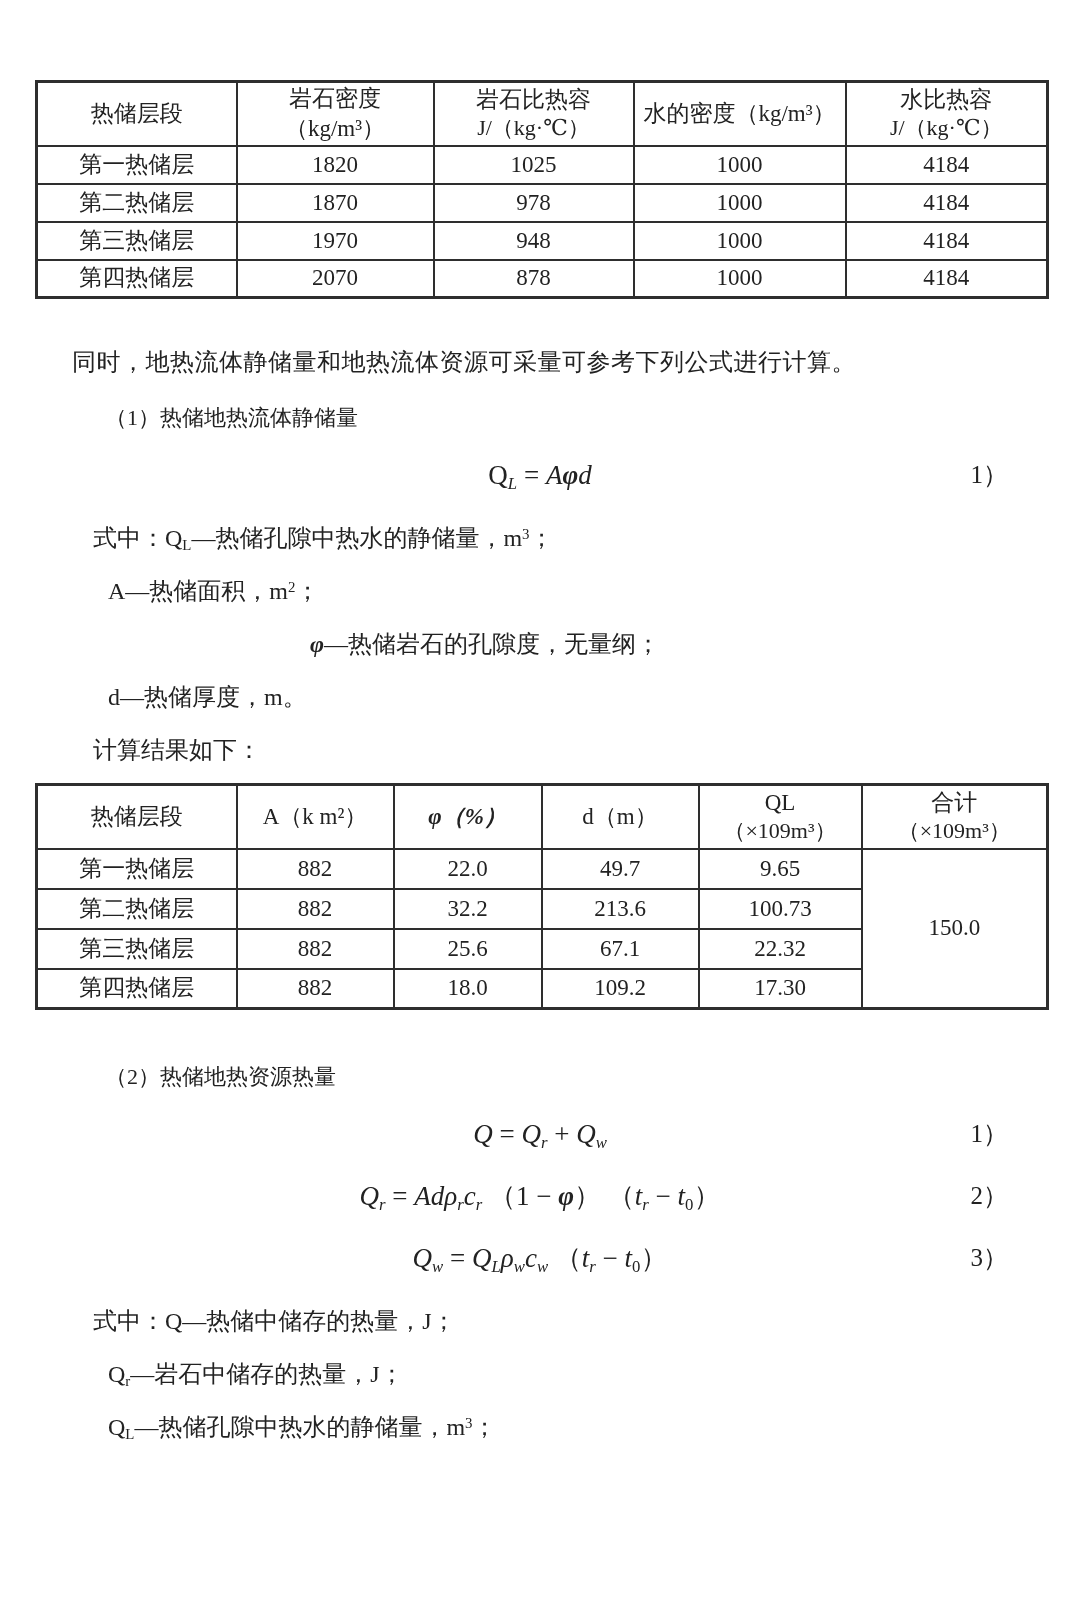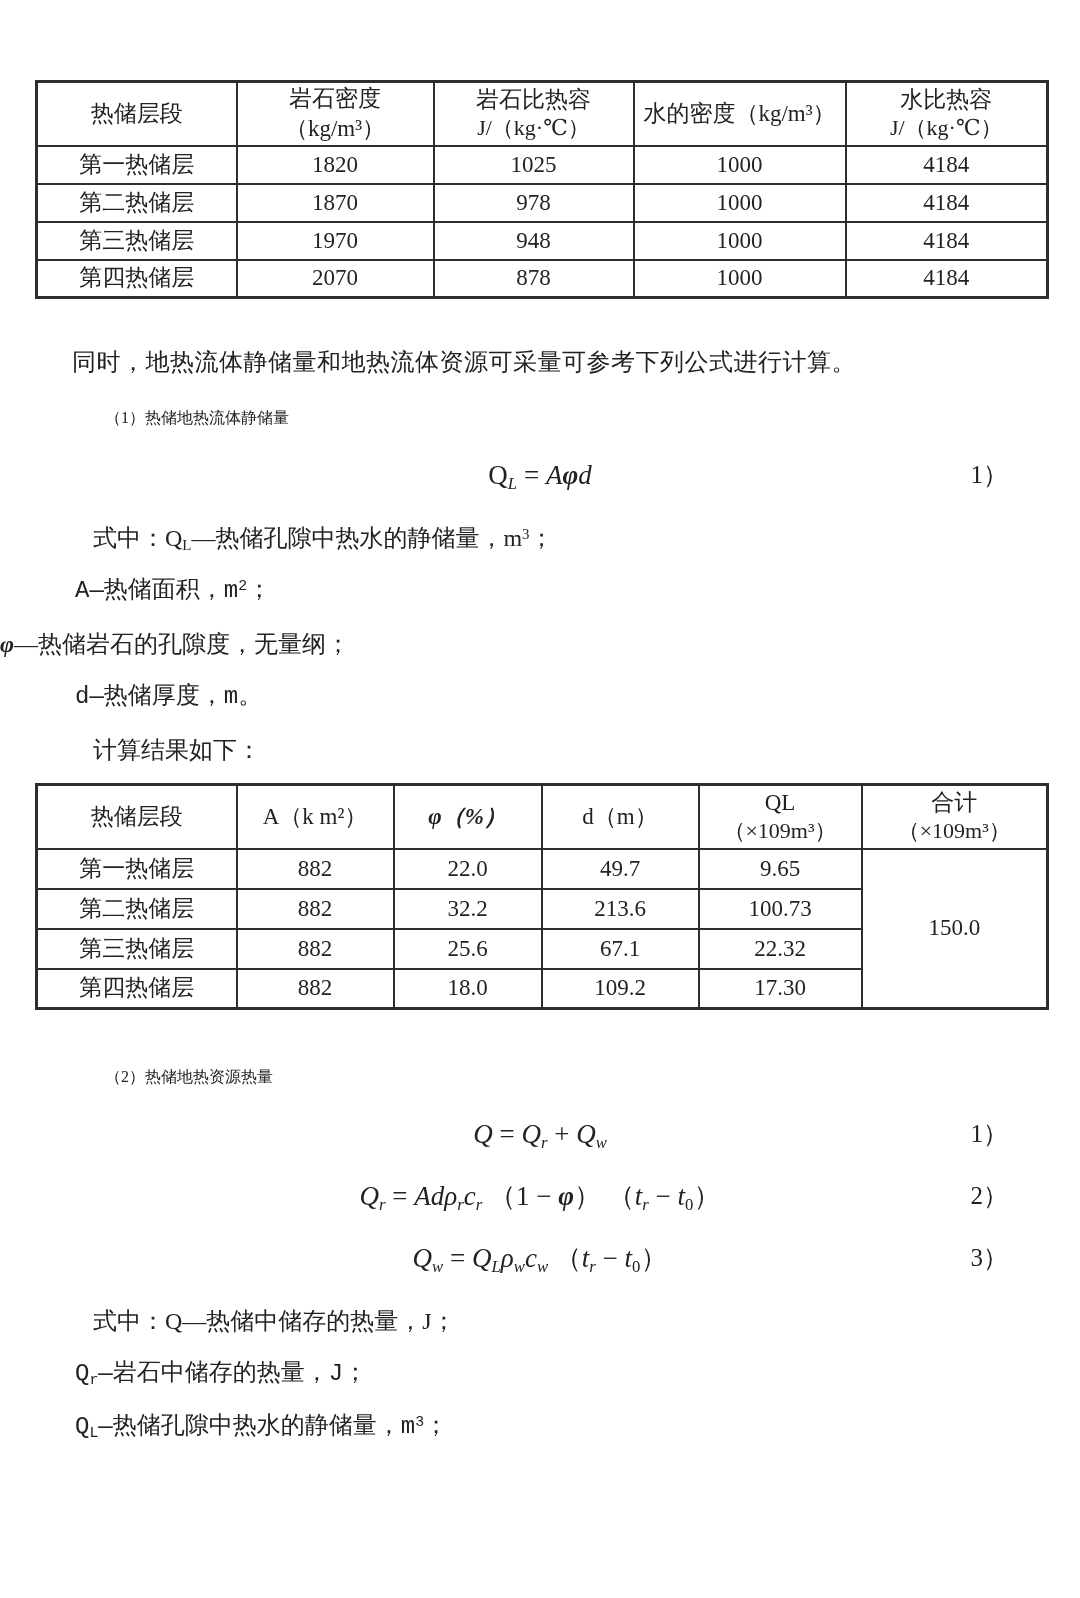--- a/index.html
+++ b/index.html
@@ -41,21 +41,21 @@
   
   .para {
     font-size: 24px;
     line-height: 34px;
     padding-left: 72px;
     padding-right: 60px;
     margin-top: 46px;
     letter-spacing: 0.5px;
   }
   .sec-heading {
-    font-size: 16px;
+    font-size: 22px;
     line-height: 34px;
     padding-left: 105px;
     margin-top: 22px;
   }
   .eq-row {
     position: relative;
     text-align: center;
     font-size: 27px;
     line-height: 52px;
     margin-top: 14px;
@@ -67,22 +67,22 @@
     top: 0;
     font-size: 25px;
     font-style: normal;
   }
   .where-line {
     font-size: 24px;
     line-height: 34px;
     margin-top: 19px;
   }
   .ind-1 { padding-left: 93px; }
-  .ind-2 { padding-left: 75px; font-family: Liberation Mono, monospace; }
-  .ind-3 { }
+  .ind-2 { padding-left: 108px; }
+  .ind-3 { padding-left: 310px; }
   .where-first { margin-top: 20px; }
   .sec2-heading { margin-top: 50px; }
   .eq-row.eq-tight { margin-top: 10px; }
   sub { font-size: 62%; vertical-align: -0.3em; line-height: 0; }
   sup { font-size: 62%; vertical-align: 0.5em; line-height: 0; }
   .it { font-style: italic; }
   .bd { font-weight: bold; }
   .page-number {
     position: absolute;
     top: 1498px;

